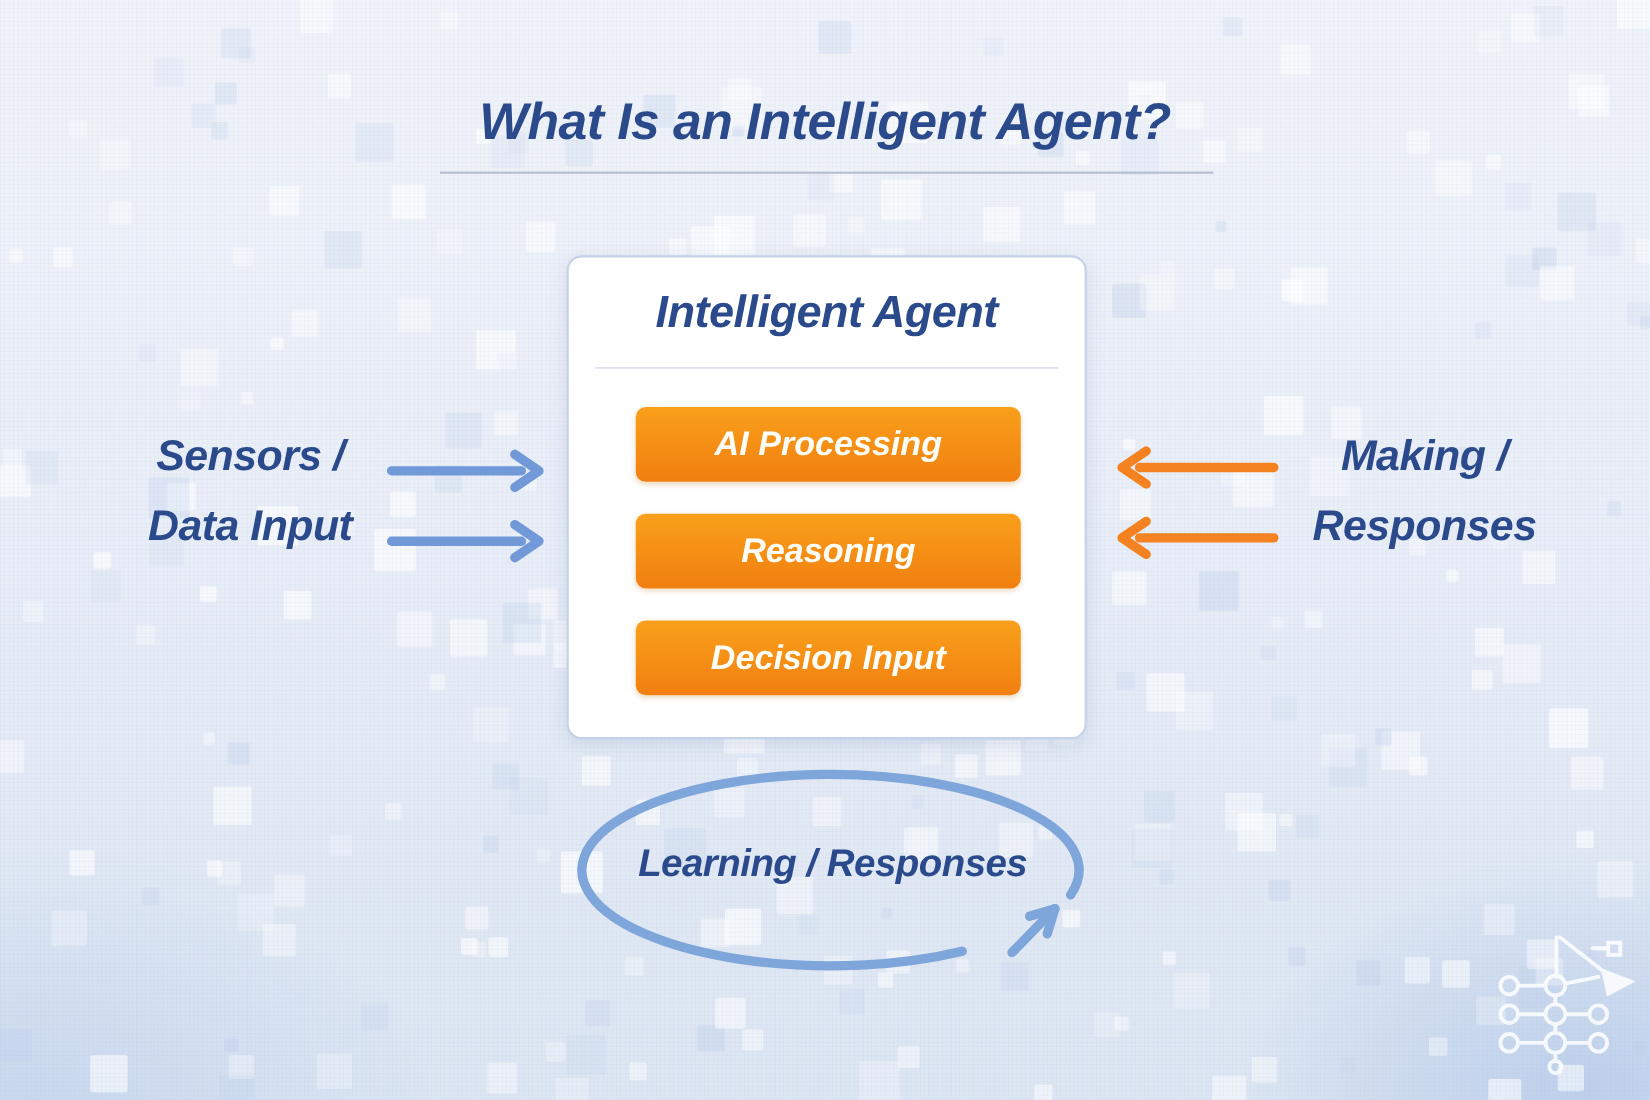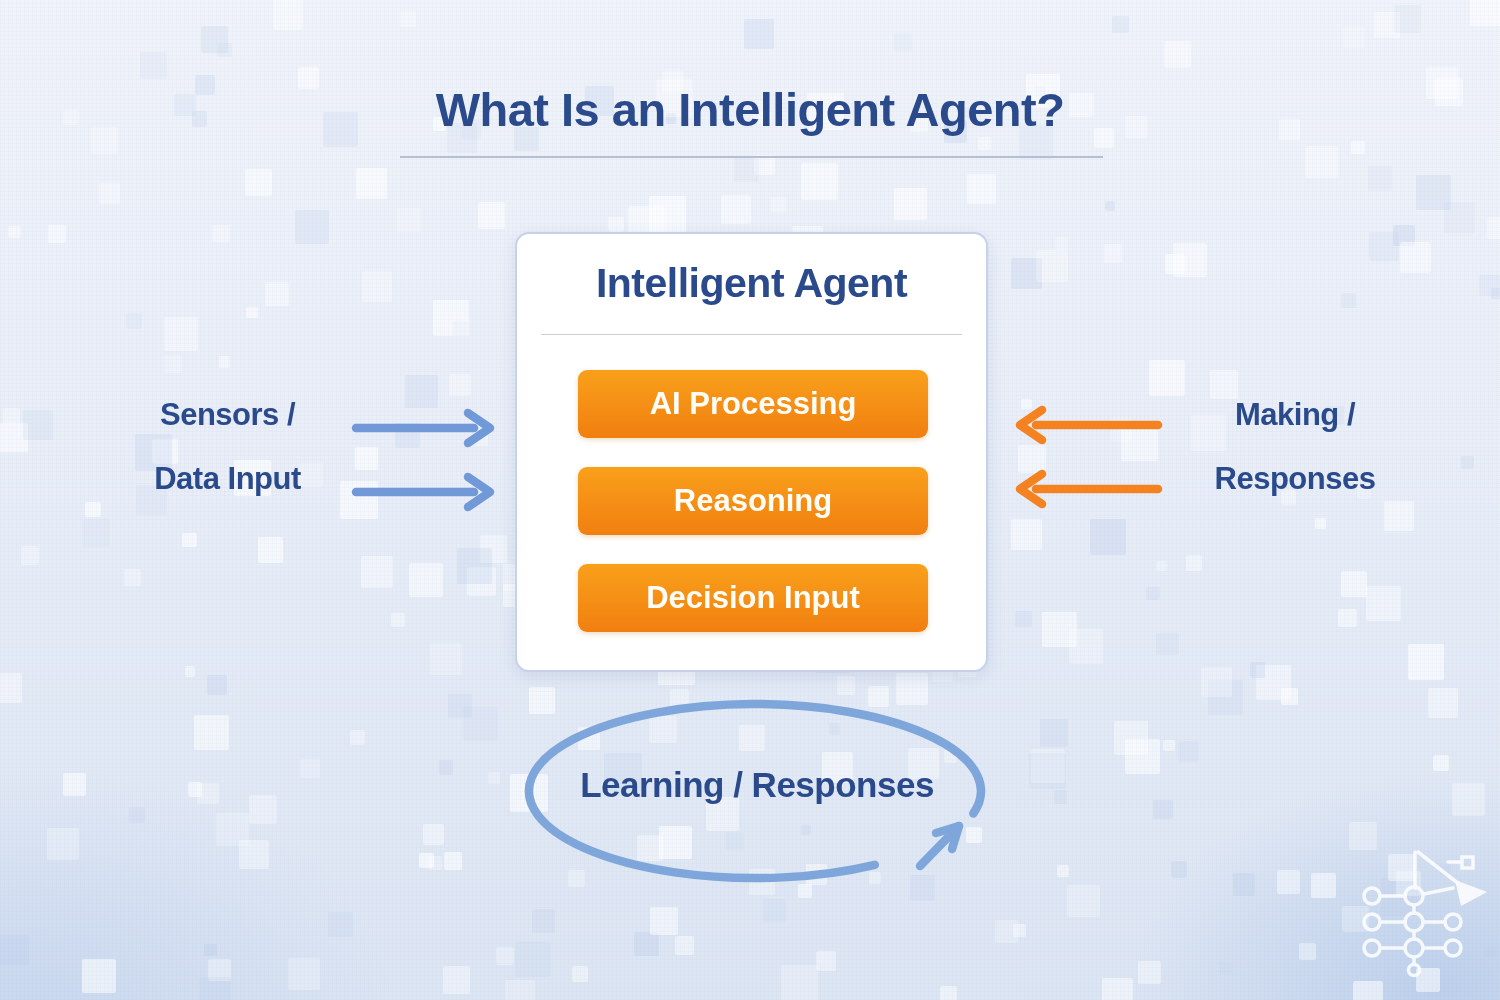--- a/index.html
+++ b/index.html
@@ -4,20 +4,21 @@
 <style>
   * { margin: 0; padding: 0; box-sizing: border-box; }
   html, body { width: 1500px; height: 1000px; overflow: hidden; }
   body { font-family: "Liberation Sans", sans-serif; }
 
   .stage {
     position: relative;
     width: 1500px;
     height: 1000px;
     overflow: hidden;
+    font-style: italic;
   }
 
   
   .bg-base {
     position: absolute; inset: 0;
     background:
       radial-gradient(430px 300px at 96% 99%, rgba(163,190,228,0.55), rgba(163,190,228,0) 72%),
       radial-gradient(520px 330px at 2% 100%, rgba(173,197,232,0.40), rgba(173,197,232,0) 70%),
       linear-gradient(180deg, var(--background-top) 0%, #e9eef7 45%, var(--background-bottom) 100%);
   }
@@ -70,21 +71,21 @@
     box-shadow: 0 2px 5px rgba(190,120,20,0.25);
   }
   .component-box.b0 { top: 136px; }
   .component-box.b1 { top: 233px; }
   .component-box.b2 { top: 330px; }
 
   
   .side-label {
     position: absolute; top: 383px;
     text-align: center;
-    font-size: 31px; font-weight: 600; letter-spacing: -0.5px;
+    font-size: 39px; font-weight: 600; letter-spacing: -0.5px;
     line-height: 64px;
     color: var(--navy-text);
   }
   .side-label.left  { left: 60px;  width: 335px; }
   .side-label.right { left: 1145px; width: 300px; }
 
   
   svg .blue-stroke   { stroke: var(--blue-arrow);   stroke-width: 8.5; fill: none; stroke-linecap: round; stroke-linejoin: round; }
   svg .orange-stroke { stroke: var(--orange-arrow); stroke-width: 8.5; fill: none; stroke-linecap: round; stroke-linejoin: round; }
   svg .loop-stroke   { stroke: var(--loop-blue);    stroke-width: 8.5; fill: none; stroke-linecap: round; stroke-linejoin: round; }

